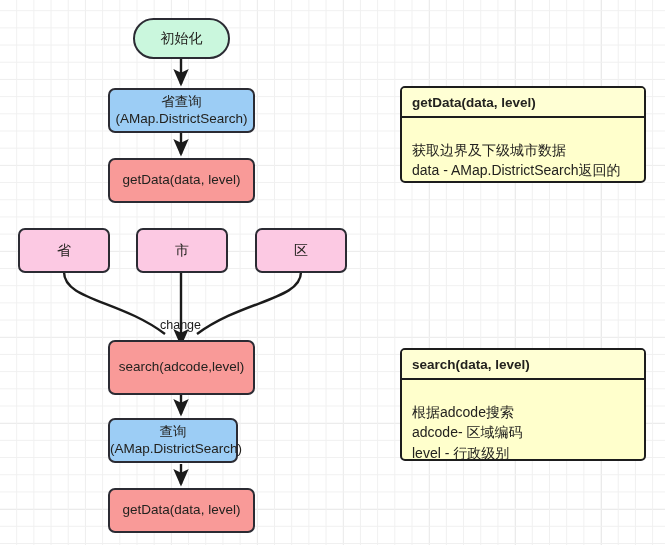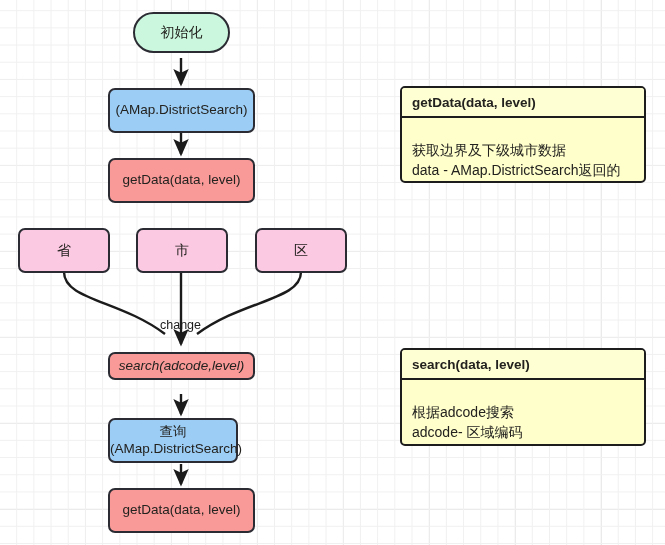--- a/index.html
+++ b/index.html
@@ -118,26 +118,27 @@
 
     <path d="M301,272 C301,300 243,300 197,334" fill="none" stroke="#1b1b1b" stroke-width="2.4"></path>
 
     <line x1="181" y1="272" x2="181" y2="344" stroke="#1b1b1b" stroke-width="2.4" marker-end="url(#arrow)"></line>
 
     <line x1="181" y1="394" x2="181" y2="414" stroke="#1b1b1b" stroke-width="2.4" marker-end="url(#arrow)"></line>
 
     <line x1="181" y1="464" x2="181" y2="484" stroke="#1b1b1b" stroke-width="2.4" marker-end="url(#arrow)"></line>
   </svg>
 
-  <div class="node n-start" style="left:133px; top:12px; width:97px; height:41px;">
+  <div class="node n-start" style="left:133px; top:18px; width:97px; height:41px;">
     <div class="lines">初始化</div>
   </div>
 
   <div class="node n-process-blue" style="left:108px; top:88px; width:147px; height:45px;">
     <div class="lines">
+      <div>省查询</div>
       <div>(AMap.DistrictSearch)</div>
     </div>
   </div>
 
   <div class="node n-process-red" style="left:108px; top:158px; width:147px; height:45px;">
     <div class="lines">getData(data, level)</div>
   </div>
 
   <div class="node n-option-pink" style="left:18px; top:228px; width:92px; height:45px;">
     <div class="lines">省</div>
@@ -146,21 +147,21 @@
   <div class="node n-option-pink" style="left:136px; top:228px; width:92px; height:45px;">
     <div class="lines">市</div>
   </div>
 
   <div class="node n-option-pink" style="left:255px; top:228px; width:92px; height:45px;">
     <div class="lines">区</div>
   </div>
 
   <div class="edge-label" style="left:160px; top:302px;margin-top:16px;">change</div>
 
-  <div class="node n-process-red" style="left:108px; top:352px; width:147px; height:28px;font-style:italic;">
+  <div class="node n-process-red" style="left:108px; top:340px; width:147px; height:55px;">
     <div class="lines">search(adcode,level)</div>
   </div>
 
   <div class="node n-process-blue" style="left:108px; top:418px; width:130px; height:45px;">
     <div class="lines">
       <div>查询</div>
       <div>(AMap.DistrictSearch)</div>
     </div>
   </div>
 
@@ -168,20 +169,20 @@
     <div class="lines">getData(data, level)</div>
   </div>
 
   <div class="note" style="left:400px; top:86px; width:246px; height:97px;">
     <div class="note-title">getData(data, level)</div>
     <div class="note-body">获取边界及下级城市数据
 data - AMap.DistrictSearch返回的数据
 level - 行政级别</div>
   </div>
 
-  <div class="note" style="left:400px; top:348px; width:246px; height:98px;">
+  <div class="note" style="left:400px; top:348px; width:246px; height:113px;">
     <div class="note-title">search(data, level)</div>
     <div class="note-body">根据adcode搜索
 adcode- 区域编码
 level - 行政级别</div>
   </div>
 
 </div>
 
 </body></html>

